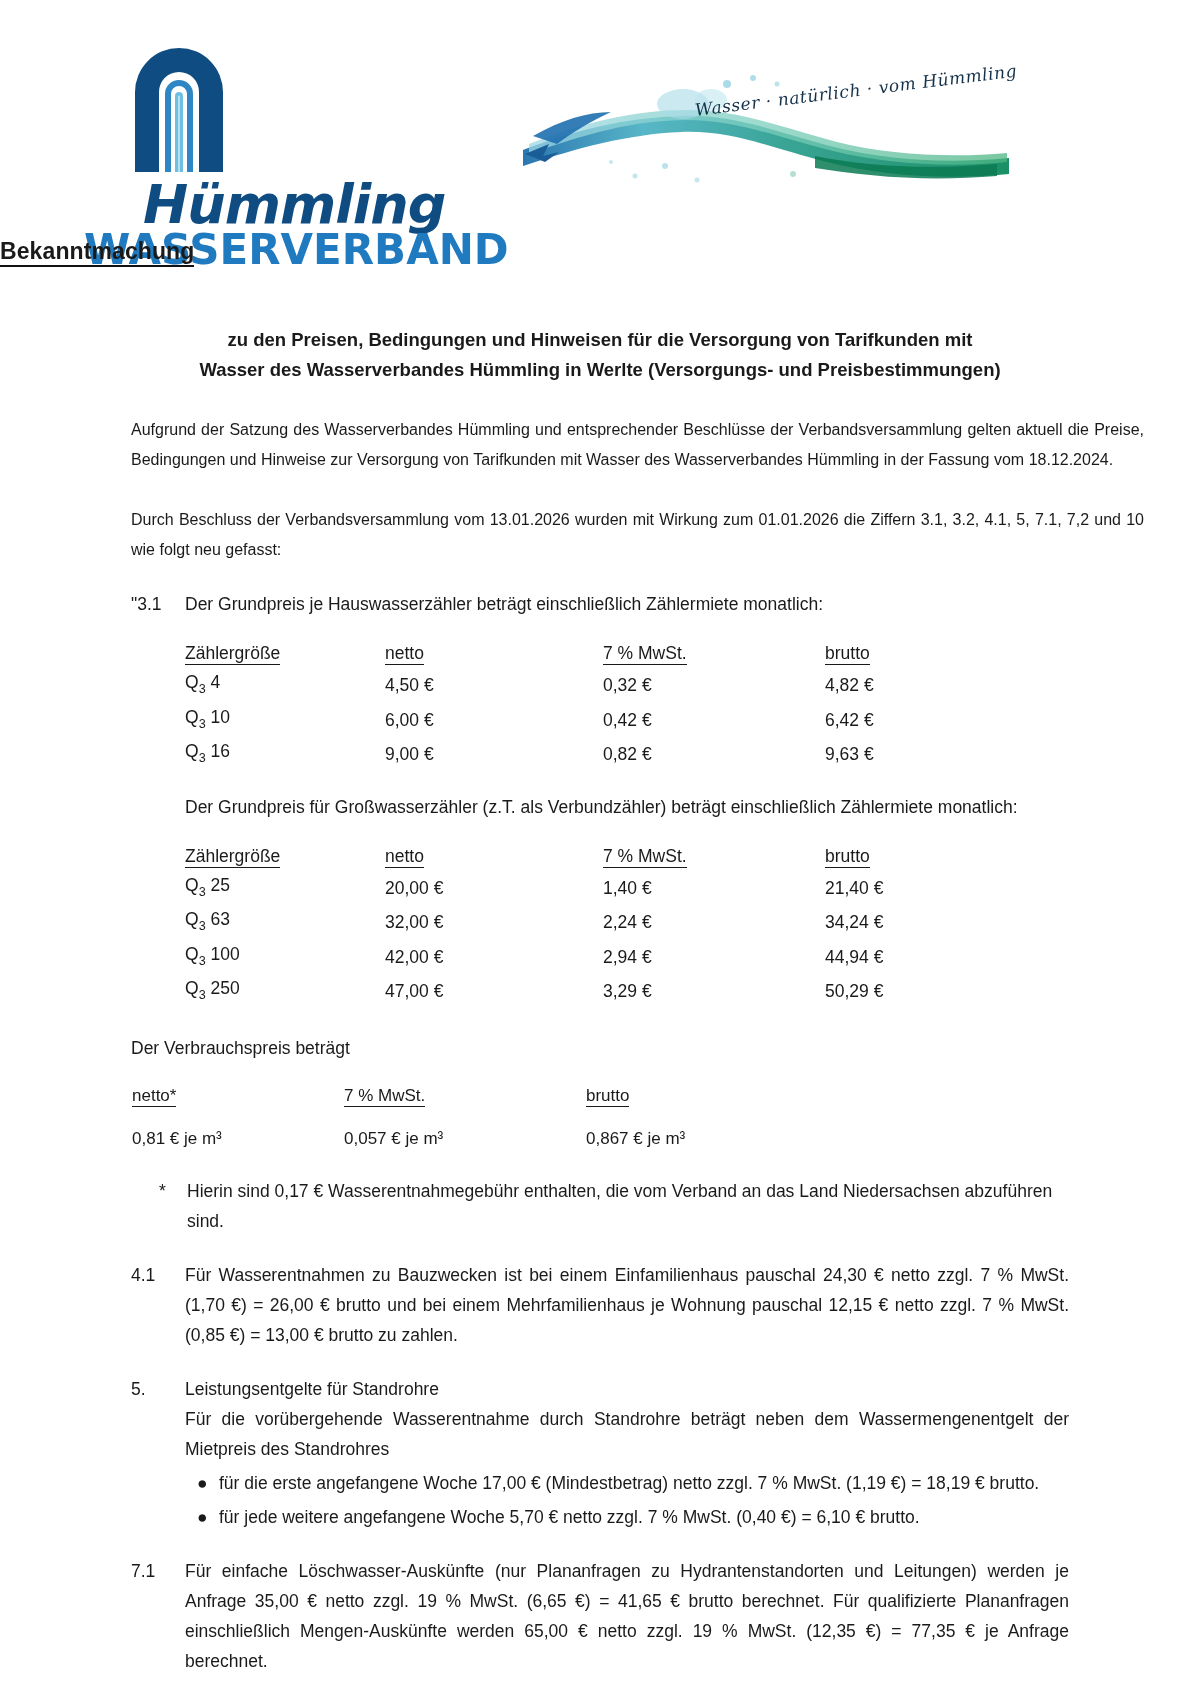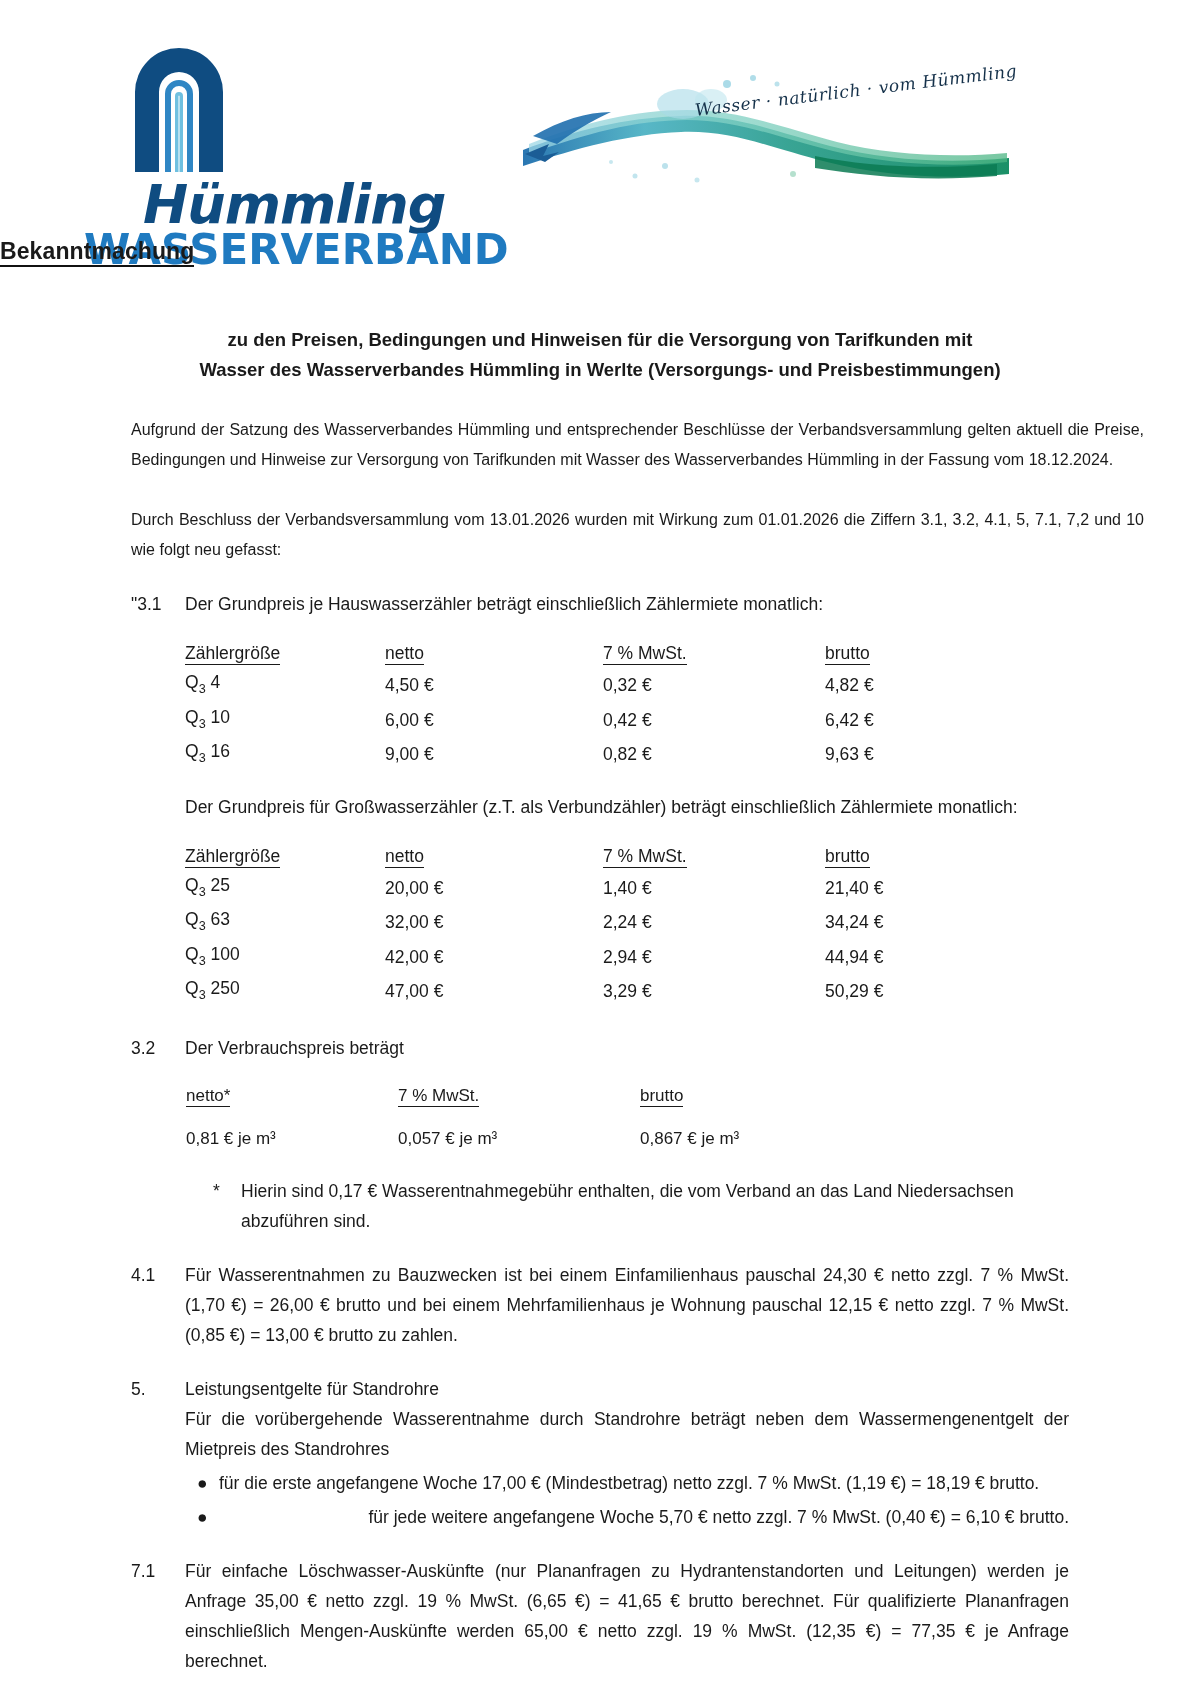--- a/index.html
+++ b/index.html
@@ -219,21 +219,21 @@
   }
   .bullets li .dot {
     flex: 0 0 34px;
     padding-left: 12px;
     box-sizing: border-box;
   }
   .bullets li .btext {
     flex: 1 1 auto;
     text-align: justify;
   }
-  .bullets li .btext.nojust { text-align: right; }
+  .bullets li .btext.nojust { text-align: left; }
 </style>
 </head>
 <body>
 
 <div class="page">
 
   <div class="header">
 
     <div class="logo-block">
       <div class="logo-mark">
@@ -372,21 +372,20 @@
               <td>47,00 €</td>
               <td>3,29 €</td>
               <td>50,29 €</td>
             </tr>
           </tbody>
         </table>
       </div>
     </div>
 
     <div class="clause">
-      <div class="num">3.2</div>
       <div class="body nojust">
         <div>Der Verbrauchspreis beträgt</div>
 
         <table class="c32table">
           <thead>
             <tr>
               <th class="k1"><span class="u">netto*</span></th>
               <th class="k2"><span class="u">7 % MwSt.</span></th>
               <th class="k3"><span class="u">brutto</span></th>
             </tr>

